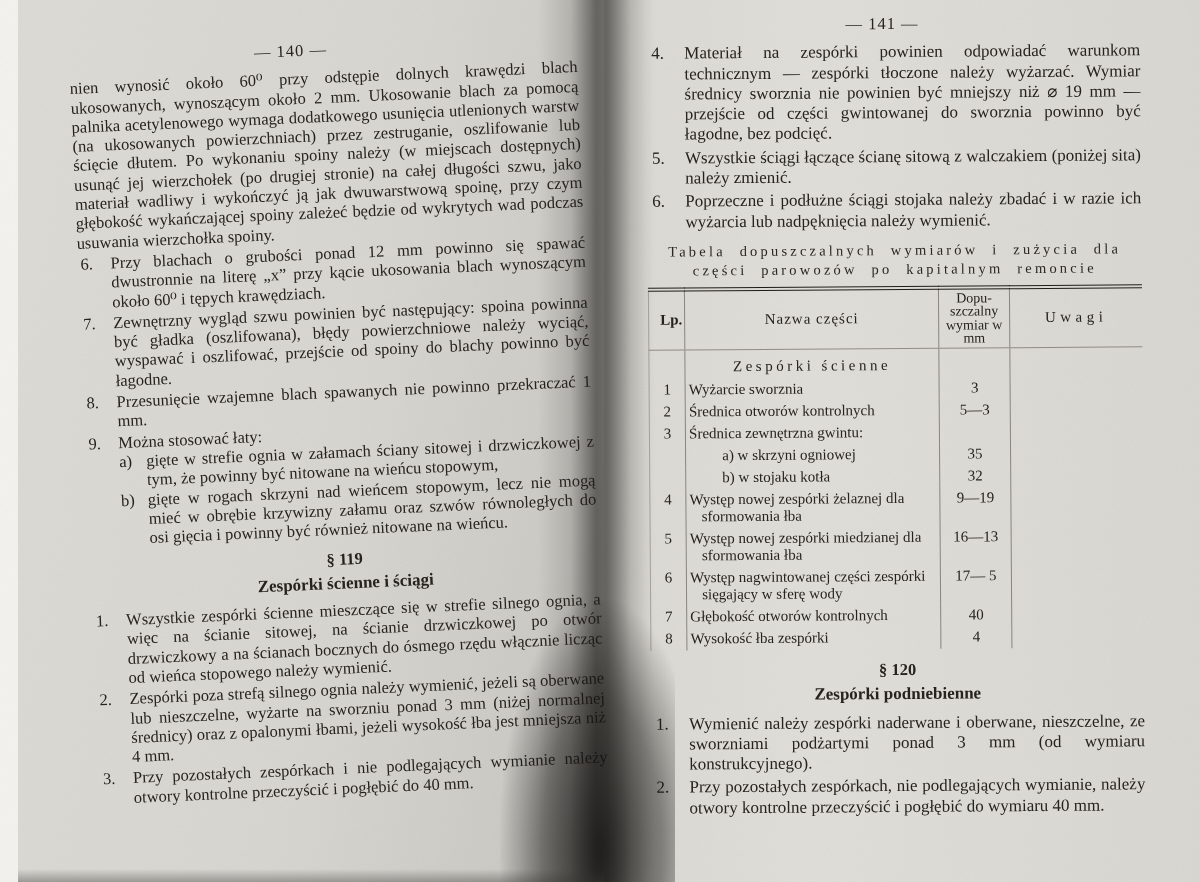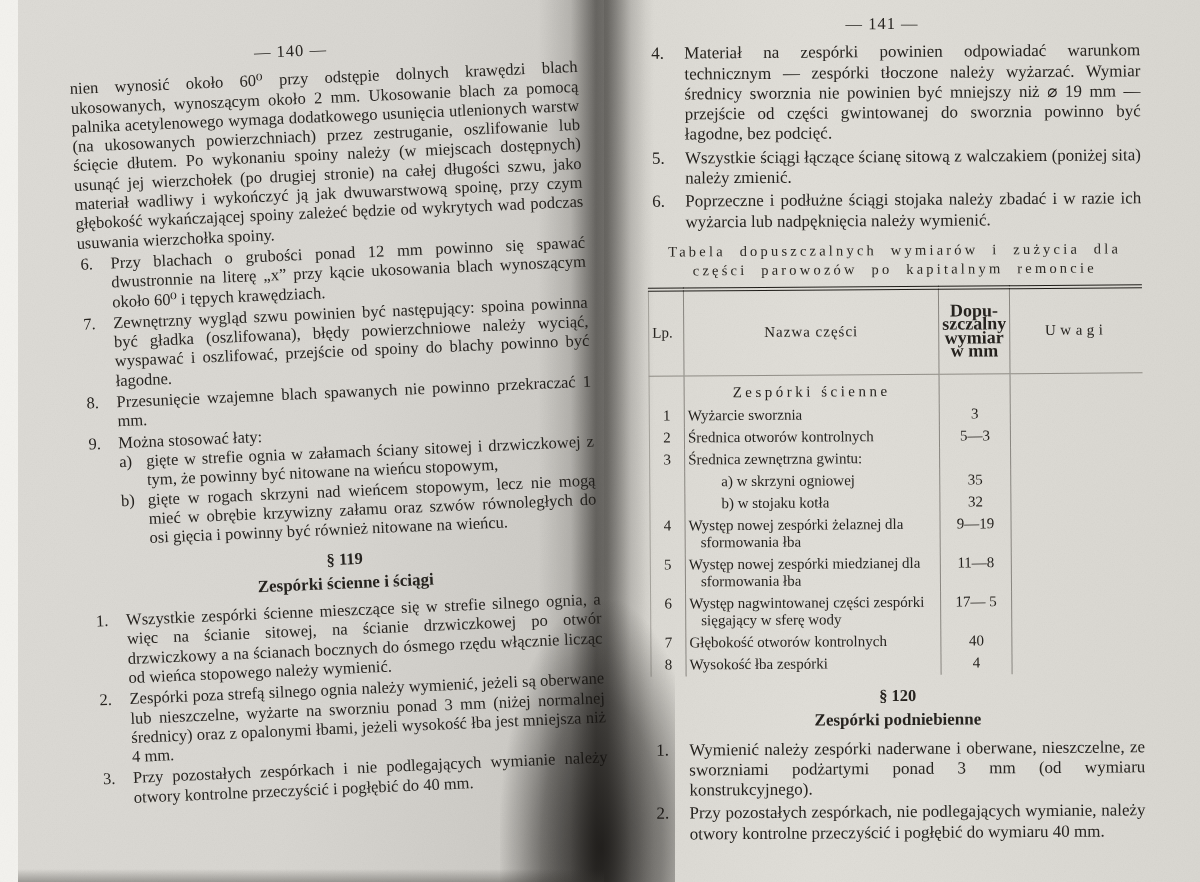--- a/index.html
+++ b/index.html
@@ -50,23 +50,23 @@
   .right-content .li .num{left:5px;}
 
   .tbl-title{margin-top:10px;text-align:center;font-size:14.5px;line-height:19px;
     letter-spacing:3.2px;word-spacing:7px;color:#2b2823;}
   .ztable{width:100%;border-collapse:collapse;margin-top:7px;
     border-top:4px double #1f1d19;border-left:1px solid rgba(70,66,58,0.35);
     font-size:15px;line-height:17px;text-align:left;}
   .ztable td,.ztable th{padding:2.5px 2px;vertical-align:top;font-weight:normal;}
   .ztable .c2,.ztable .c3,.ztable .c4{border-left:1px solid rgba(70,66,58,0.55);}
   .ztable thead th{border-bottom:1px solid rgba(70,66,58,0.5);vertical-align:middle;}
-  .ztable th.hlp{text-align:left;padding-left:3px;}
+  .ztable th.hlp{text-align:left;padding-left:11px;font-weight:bold;}
   .ztable th.hname{text-align:center;letter-spacing:1px;}
-  .ztable th.hval{text-align:center;font-size:18px;line-height:13.5px;font-weight:bold;padding:15px 1px;}
+  .ztable th.hval{text-align:center;font-size:14px;line-height:13.5px;font-weight:normal;padding:2px 1px;}
   .ztable th.hnotes{text-align:center;letter-spacing:4.5px;}
   .ztable td.lp{text-align:center;width:30px;}
   .ztable td.name{padding-left:15px;text-indent:-12px;}
   .ztable tr.indent td.name{padding-left:36px;text-indent:0;}
   .ztable td.val{text-align:center;width:66px;}
   .ztable td.notes{width:128px;}
   .ztable tr.tsection td{text-align:center;letter-spacing:3.5px;padding:8px 0 4px 0;text-indent:0;}
 </style>
 </head>
 <body>
@@ -192,21 +192,21 @@
         </tr>
         <tr>
           <td class="lp">4</td>
           <td class="name c2">Występ nowej zespórki żelaznej dla sformowania łba</td>
           <td class="val c3">9—19</td>
           <td class="notes c4"></td>
         </tr>
         <tr>
           <td class="lp">5</td>
           <td class="name c2">Występ nowej zespórki miedzianej dla sformowania łba</td>
-          <td class="val c3">11—8</td>
+          <td class="val c3">16—13</td>
           <td class="notes c4"></td>
         </tr>
         <tr>
           <td class="lp">6</td>
           <td class="name c2">Występ nagwintowanej części zespórki sięgający w sferę wody</td>
           <td class="val c3">17— 5</td>
           <td class="notes c4"></td>
         </tr>
         <tr>
           <td class="lp">7</td>

